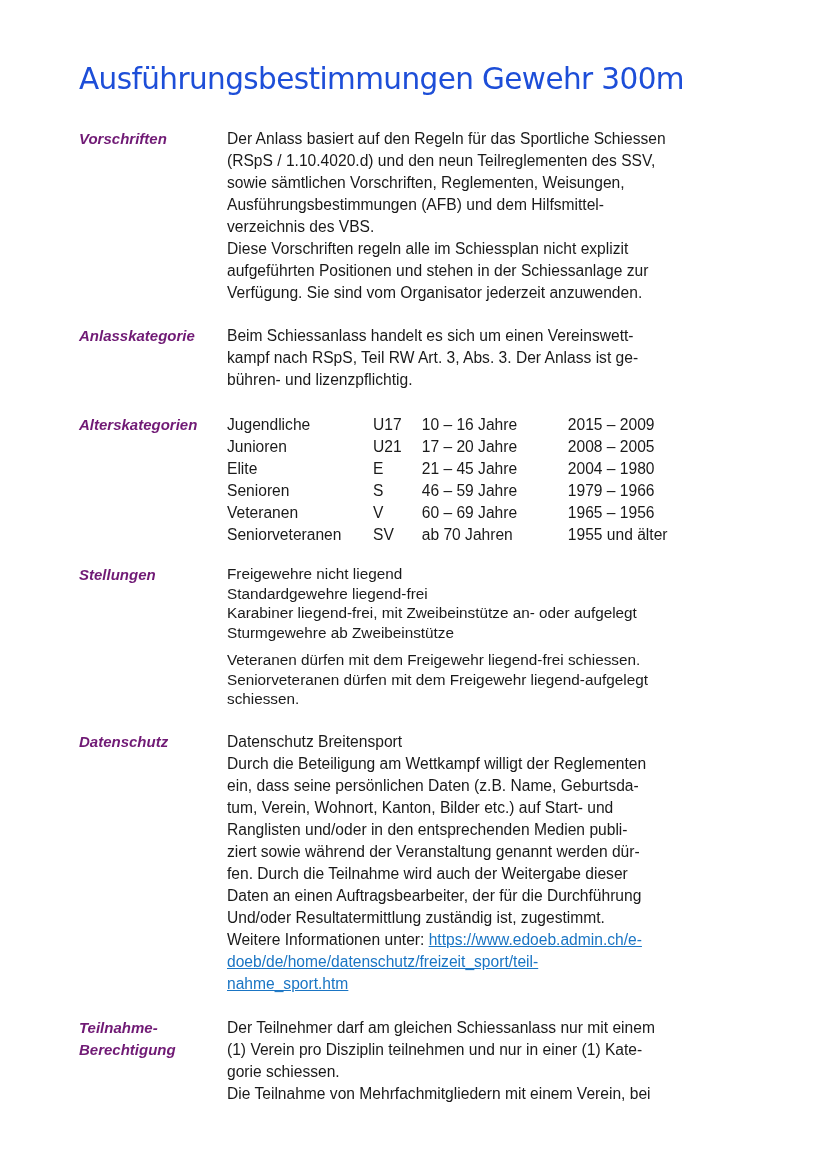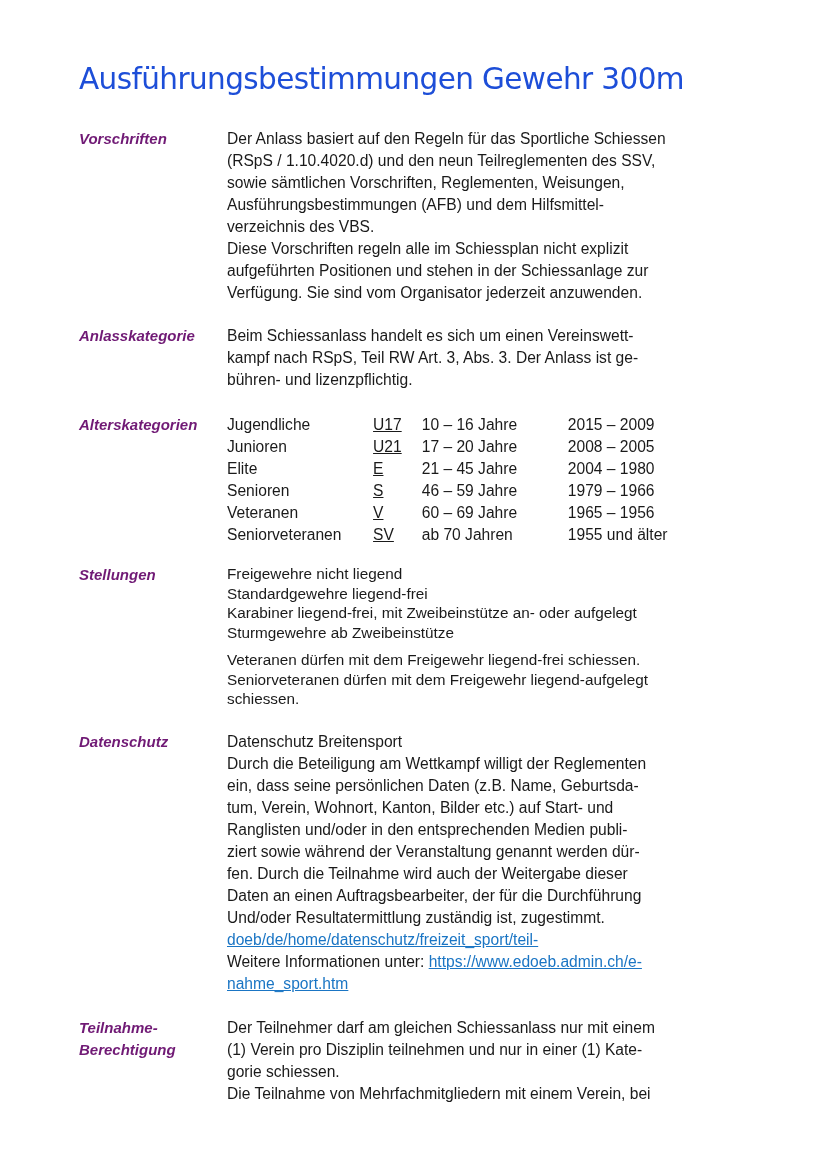--- a/index.html
+++ b/index.html
@@ -12,21 +12,21 @@
     .label { position: absolute; left: 0; top: 0; width: 145px;
       font-style: italic; font-weight: bold; color: #701a75;
       font-size: 15px; line-height: 22px; font-family: "Liberation Sans", sans-serif; }
     .body { position: absolute; left: 148px; top: 0; width: 470px;
       font-size: 15.6px; line-height: 22px; font-family: "Liberation Sans", sans-serif; }
     .line { display: block; white-space: nowrap; }
     .stell { font-size: 15.3px; line-height: 19.5px; font-family: "Liberation Sans", sans-serif; }
     .stell .para { margin-top: 8px; }
     .age-row { display: flex; white-space: nowrap; height: 22px; }
     .age-row .c1 { width: 147px; }
-    .age-row .c2 { width: 49px; text-decoration: underline; }
+    .age-row .c2 { width: 49px; }
     .age-row .c3 { width: 147px; }
     .age-row .c4 { width: 130px; }
     .link { color: #1a75c4; text-decoration: underline; }
   </style>
 </head>
 <body>
 
 <h1 class="page-title">Ausführungsbestimmungen Gewehr 300m</h1>
 
 <div class="sect" style="top:128px;">
@@ -114,22 +114,22 @@
   <div class="body">
     <span class="line">Datenschutz Breitensport</span>
     <span class="line">Durch die Beteiligung am Wettkampf willigt der Reglementen</span>
     <span class="line">ein, dass seine persönlichen Daten (z.B. Name, Geburtsda-</span>
     <span class="line">tum, Verein, Wohnort, Kanton, Bilder etc.) auf Start- und</span>
     <span class="line">Ranglisten und/oder in den entsprechenden Medien publi-</span>
     <span class="line">ziert sowie während der Veranstaltung genannt werden dür-</span>
     <span class="line">fen. Durch die Teilnahme wird auch der Weitergabe dieser</span>
     <span class="line">Daten an einen Auftragsbearbeiter, der für die Durchführung</span>
     <span class="line">Und/oder Resultatermittlung zuständig ist, zugestimmt.</span>
+    <span class="line"><span style="white-space:pre;">Weitere Informationen unter: </span><span class="link">https://www.edoeb.admin.ch/e-</span></span>
     <span class="line link">doeb/de/home/datenschutz/freizeit_sport/teil-</span>
-    <span class="line"><span style="white-space:pre;">Weitere Informationen unter: </span><span class="link">https://www.edoeb.admin.ch/e-</span></span>
     <span class="line link">nahme_sport.htm</span>
   </div>
 </div>
 
 <div class="sect" style="top:1017px;">
   <div class="label">
     <span class="line">Teilnahme-</span>
     <span class="line">Berechtigung</span>
   </div>
   <div class="body">

